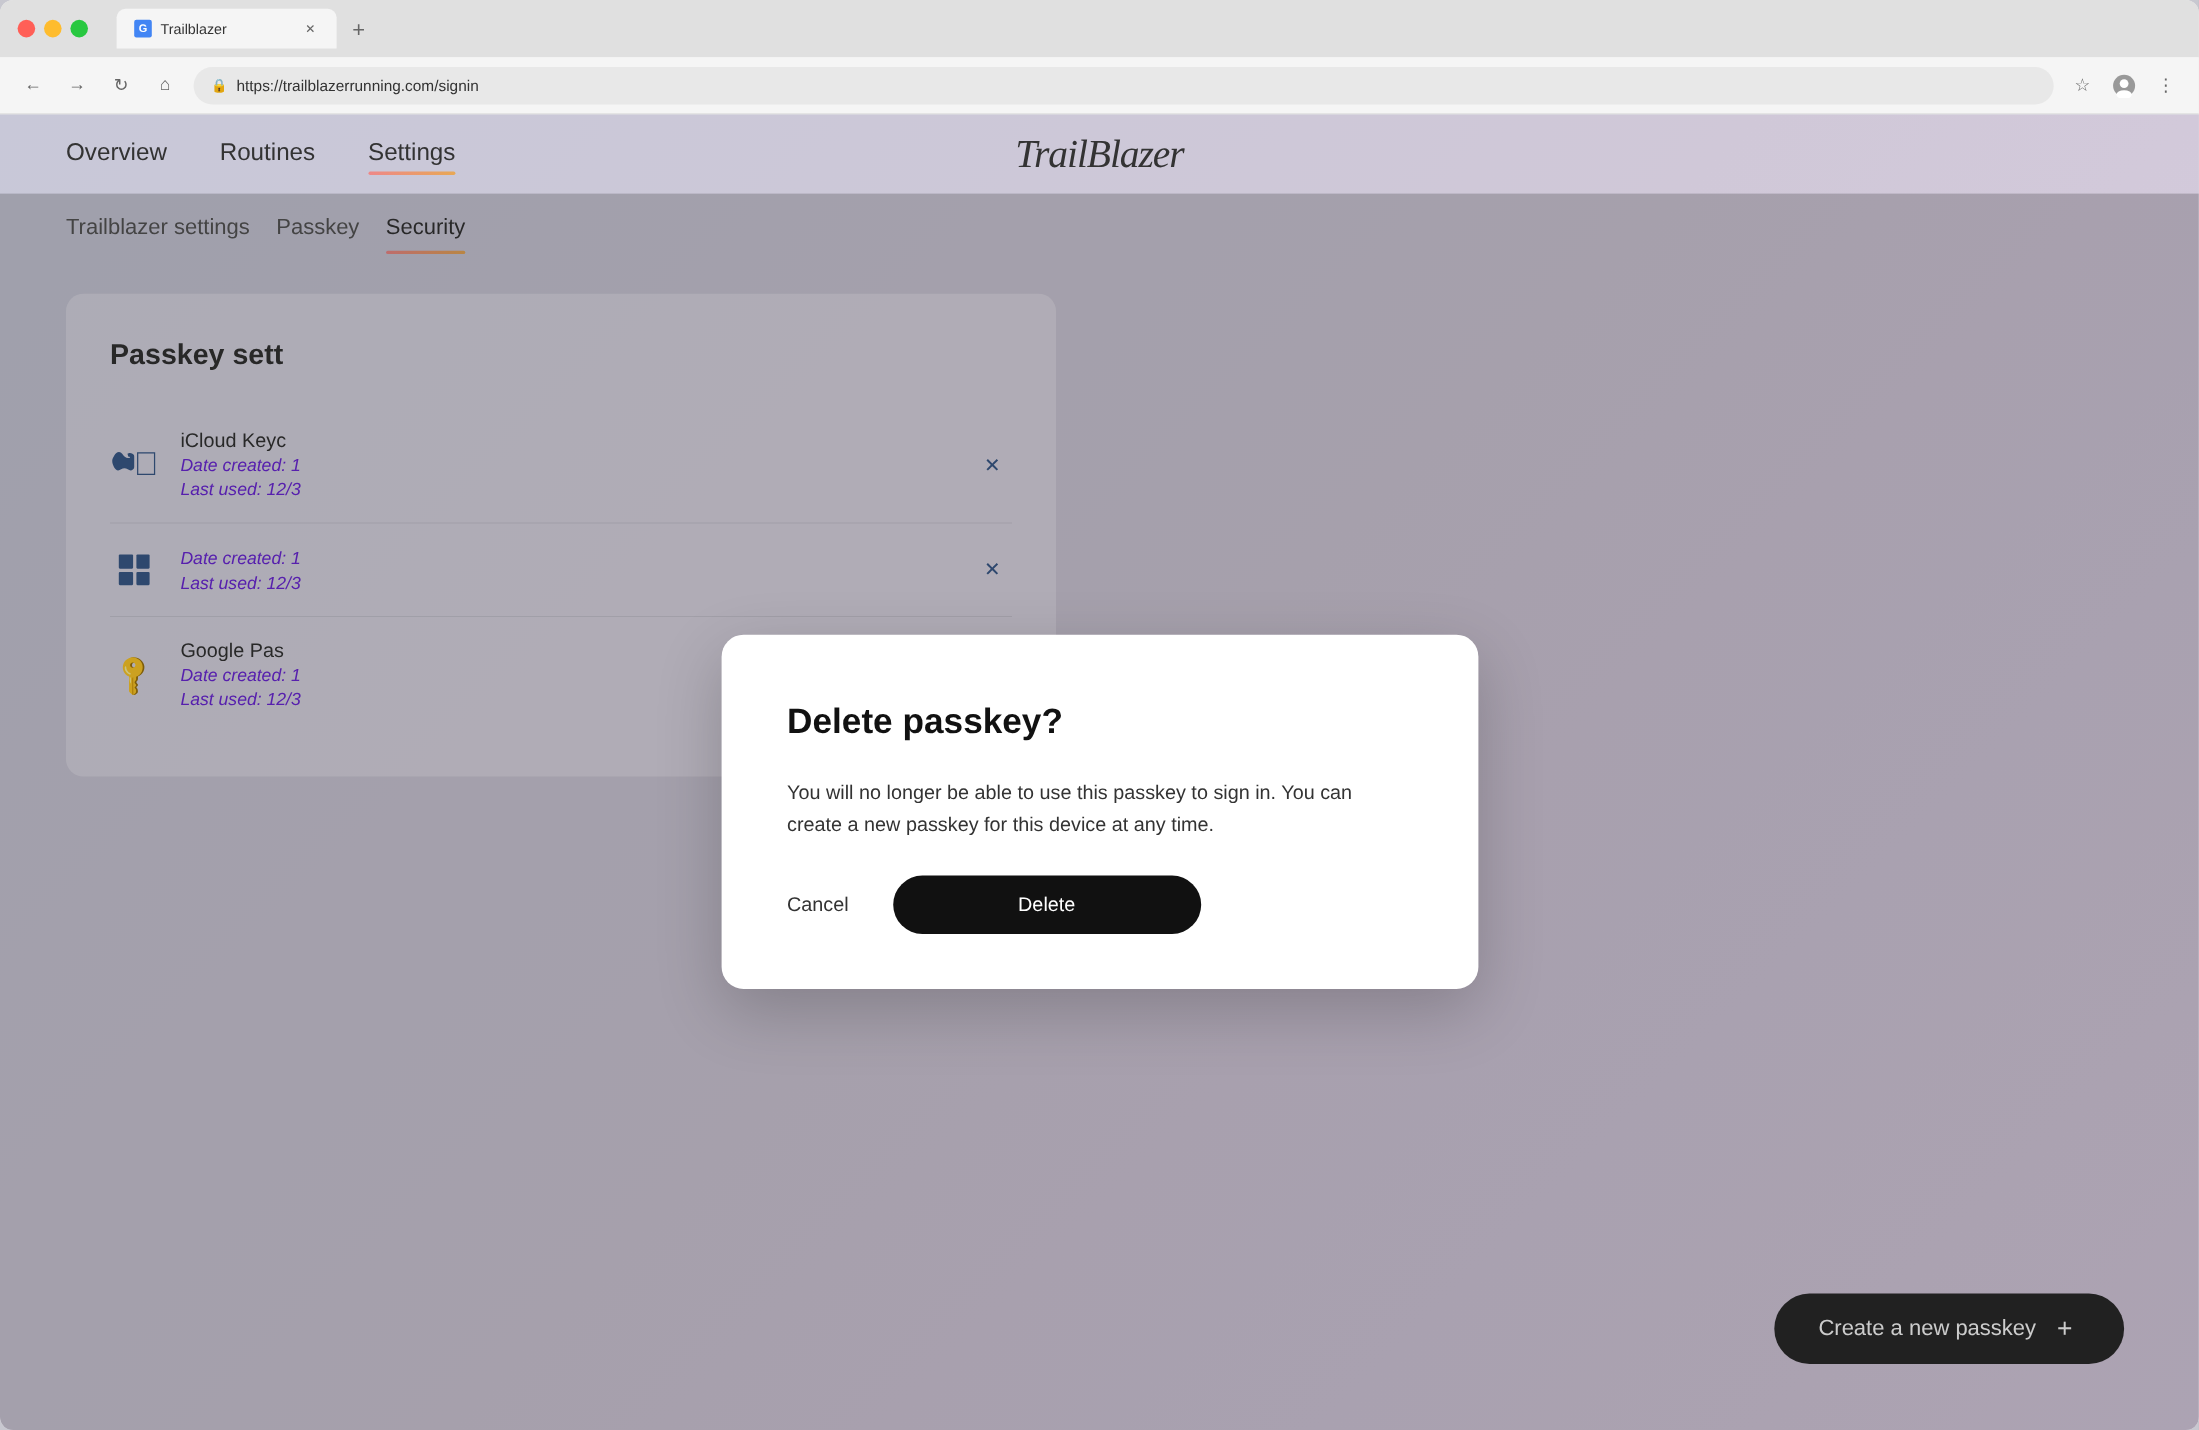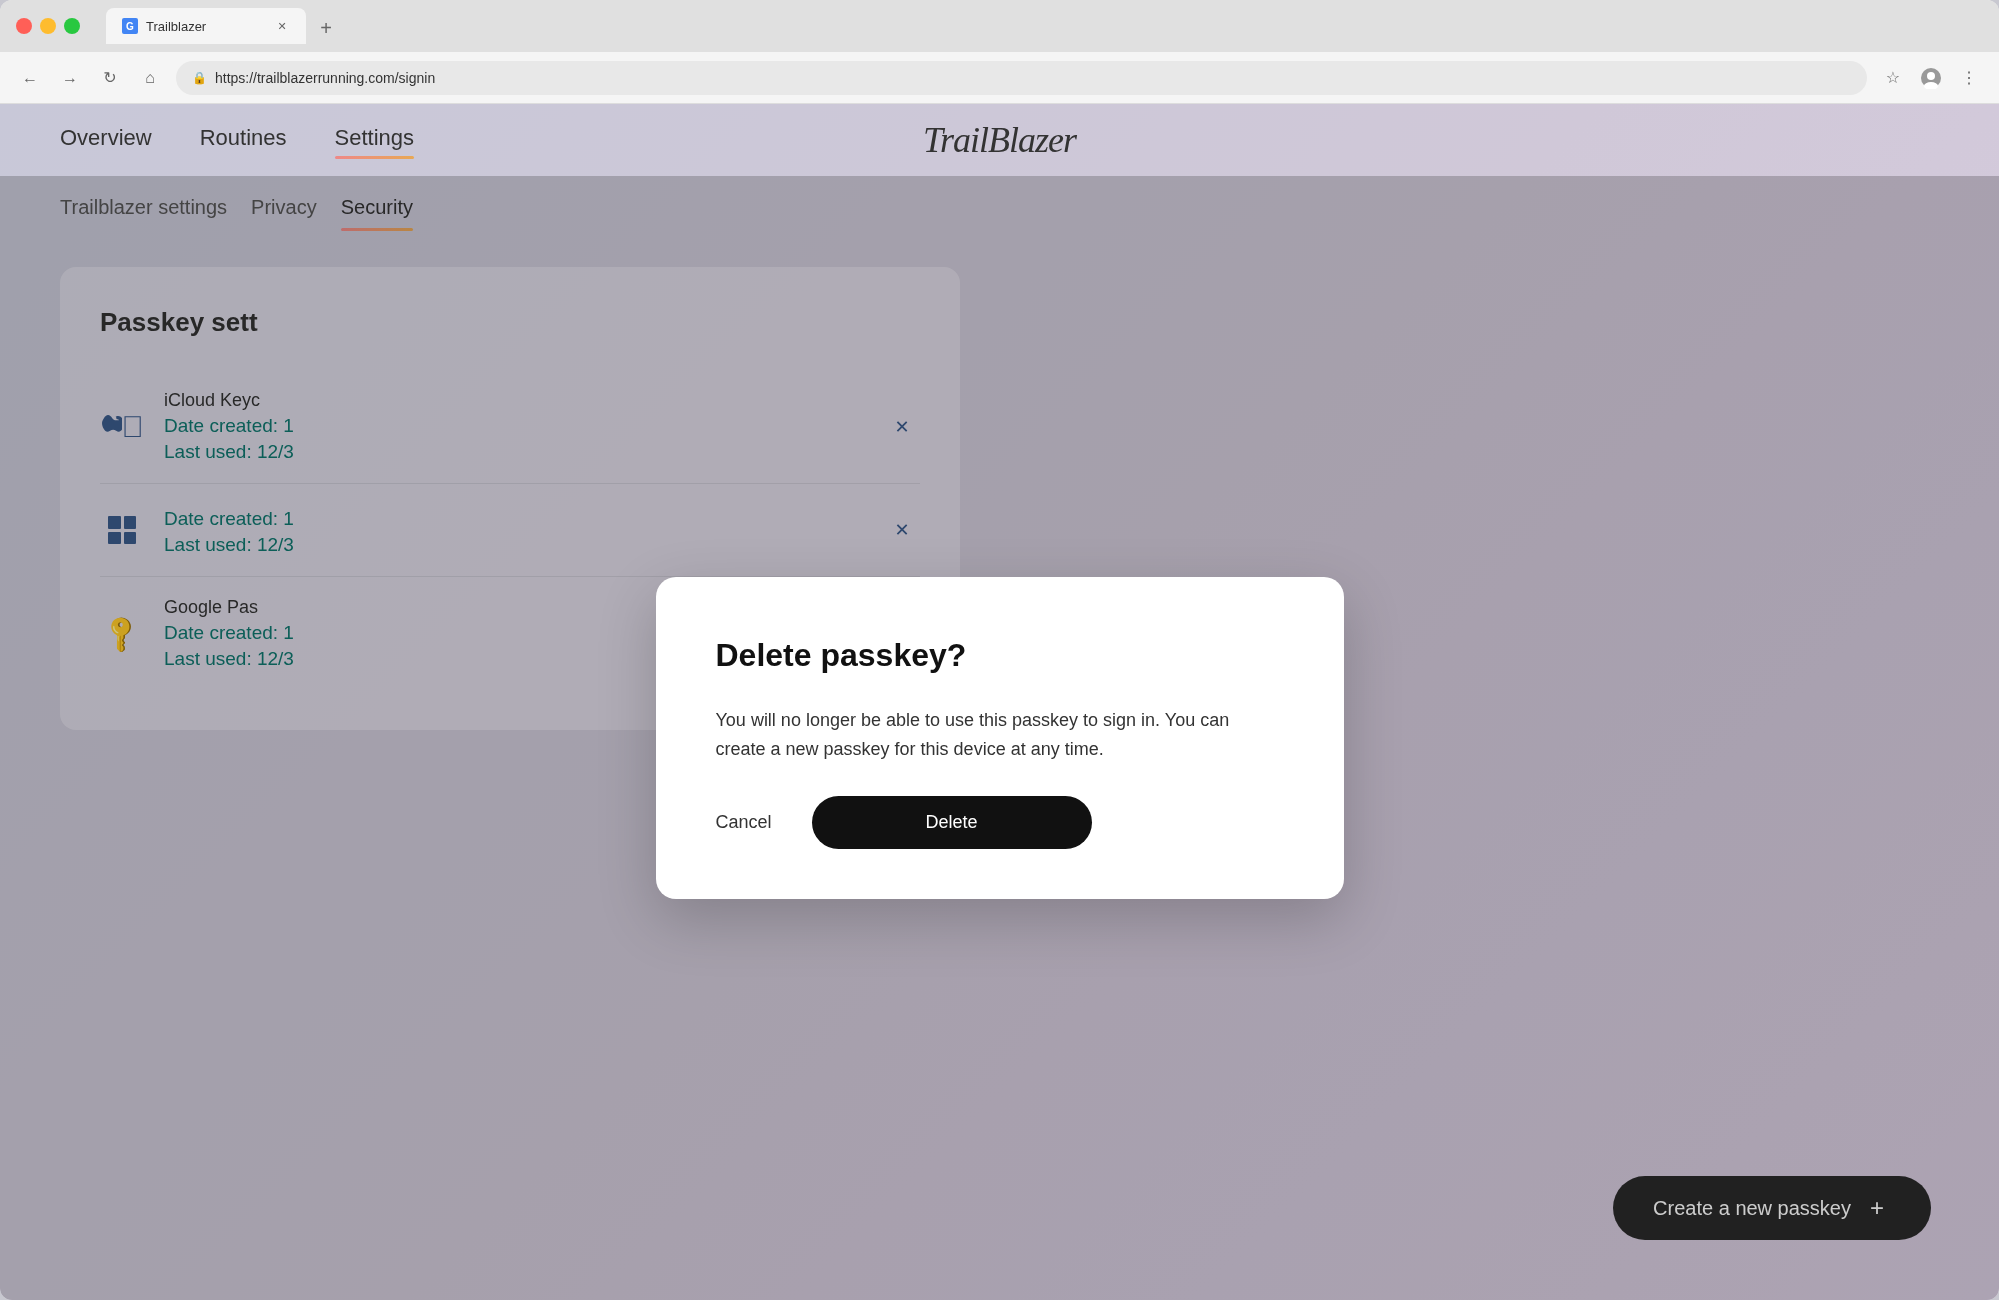--- a/index.html
+++ b/index.html
@@ -333,23 +333,24 @@
       flex: 1;
     }
 
     .passkey-name {
       font-size: 18px;
       font-weight: 500;
       color: #333;
     }
 
     .passkey-meta {
-      font-size: 19px;
-      color: #0f766e;
+      font-size: 16px;
+      color: #6d28d9;
       margin-top: 4px;
+      font-style: italic;
     }
 
     .passkey-delete {
       width: 36px;
       height: 36px;
       display: flex;
       align-items: center;
       justify-content: center;
       cursor: pointer;
       color: #3a5a8a;
@@ -507,21 +508,21 @@
         </div>
       </div>
 
       <div class="content-area">
 
         <div class="settings-tabs">
           <div class="settings-tab">
             <span>Trailblazer settings</span>
           </div>
           <div class="settings-tab">
-            <span>Privacy</span>
+            <span>Passkey</span>
           </div>
           <div class="settings-tab active">
             <span>Security</span>
           </div>
         </div>
 
         <div class="passkey-section">
           <div class="passkey-section-title">Passkey sett</div>
 
           <div class="passkey-list">

